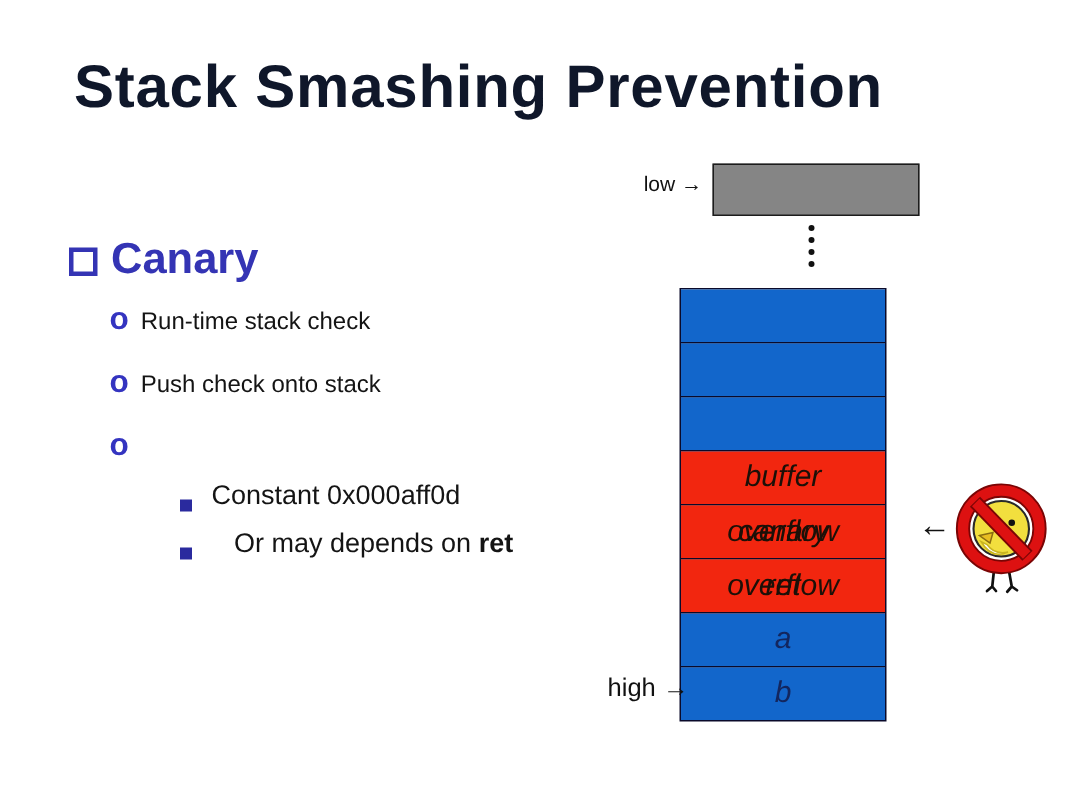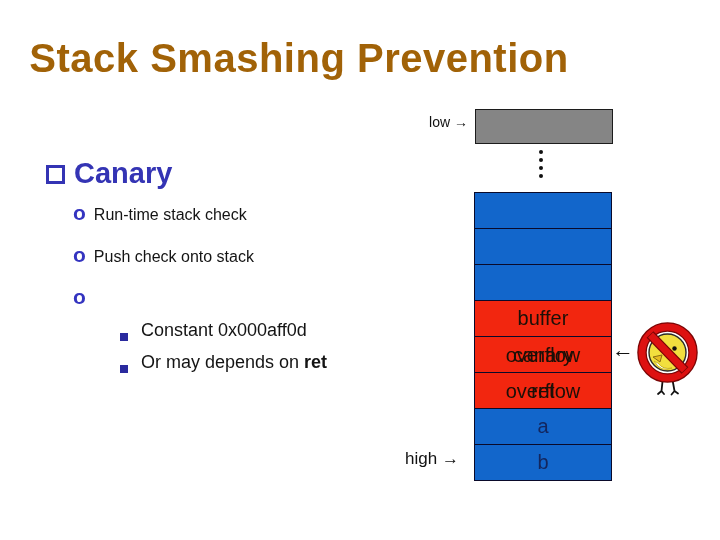--- a/index.html
+++ b/index.html
@@ -3,21 +3,21 @@
 <meta charset="utf-8">
 <style>
   html, body { margin:0; padding:0; background:#ffffff; }
   body { width:720px; height:540px; font-family:"Liberation Sans", sans-serif; }
   .slide { position:relative; width:720px; height:540px; background:#ffffff; overflow:hidden; }
 
   
   .title {
     position:absolute; left:0; top:36px; width:598px; margin:0;
     text-align:center; font-size:40px; font-weight:bold;
-    color:#a16207; letter-spacing:0.5px;
+    color:#0f172a; letter-spacing:0.5px;padding-left:20px;
   }
 
   
   .bullet-l1 { position:absolute; left:46px; top:157px; display:flex; align-items:center; }
   .sq-bullet {
     width:13px; height:13px; border:3px solid #3434b4;
     display:inline-block; margin-right:9px; margin-top:2px; background:#fff;
   }
   .l1-text { font-size:29px; font-weight:bold; color:#3434b4; }
 
@@ -25,40 +25,41 @@
   .bullet-l2 { position:absolute; left:73px; display:flex; align-items:baseline; }
   .o-bullet { font-size:21px; font-weight:bold; color:#3434c0; margin-right:8px; }
   .l2-text { font-size:16px; color:#141414; }
   .l2-0 { top:201px; } .l2-1 { top:243px; } .l2-2 { top:285px; }
 
   
   .bullet-l3 { position:absolute; left:120px; display:flex; align-items:flex-end; }
   .sq3-bullet { width:8px; height:8px; background:#2a2a9e; display:inline-block; margin-right:13px; flex:0 0 auto; }
   .l3-text { font-size:18px; color:#141414; white-space:nowrap; }
   .l3-text b { font-weight:bold; }
-  .l3-0 { top:320px; } .l3-1 { top:352px; }
+  .l3-0 { top:320px; } .l3-1 { top:352px;gap:15px; }
 
   
   .label-low  { position:absolute; left:404px; top:114px; width:64px; text-align:right; font-size:14px; color:#111; }
   .label-high { position:absolute; left:396px; top:449px; width:72px; text-align:center; font-size:17px; color:#111; }
 
   
   .gray-box {
     position:absolute; left:475px; top:109px; width:136px; height:33px;
     background:#858585; border:1px solid #1c1c1c;
   }
 
   
   .dots { position:absolute; left:538px; top:150px; width:5px; }
   .dots i { display:block; width:4px; height:4px; border-radius:50%; background:#111; margin:0 auto 4px auto; }
 
   
   .stack {
-    position:absolute; left:474px; top:192px; width:136px;
+    position:absolute; left:453px; top:192px; width:136px;
     border:1px solid #0a0a2a;
+    font-style:italic;
   }
   .cell {
     position:relative; width:100%; height:35px;
     border-bottom:1px solid #0a0a2a;
     display:flex; align-items:center; justify-content:center;
   }
   .cell:last-child { border-bottom:none; }
   .cell.blue { background:#1266cb; }
   .cell.red  { background:#f2260f; }
   .cell .lbl { font-size:20px; }

